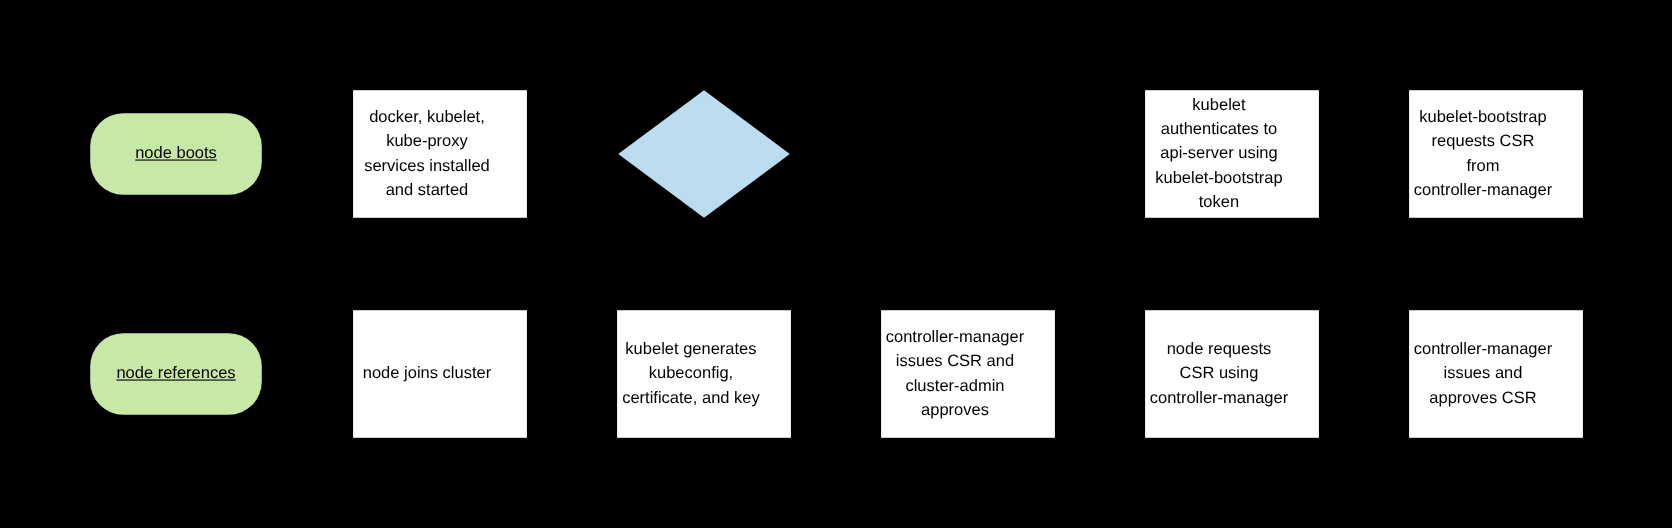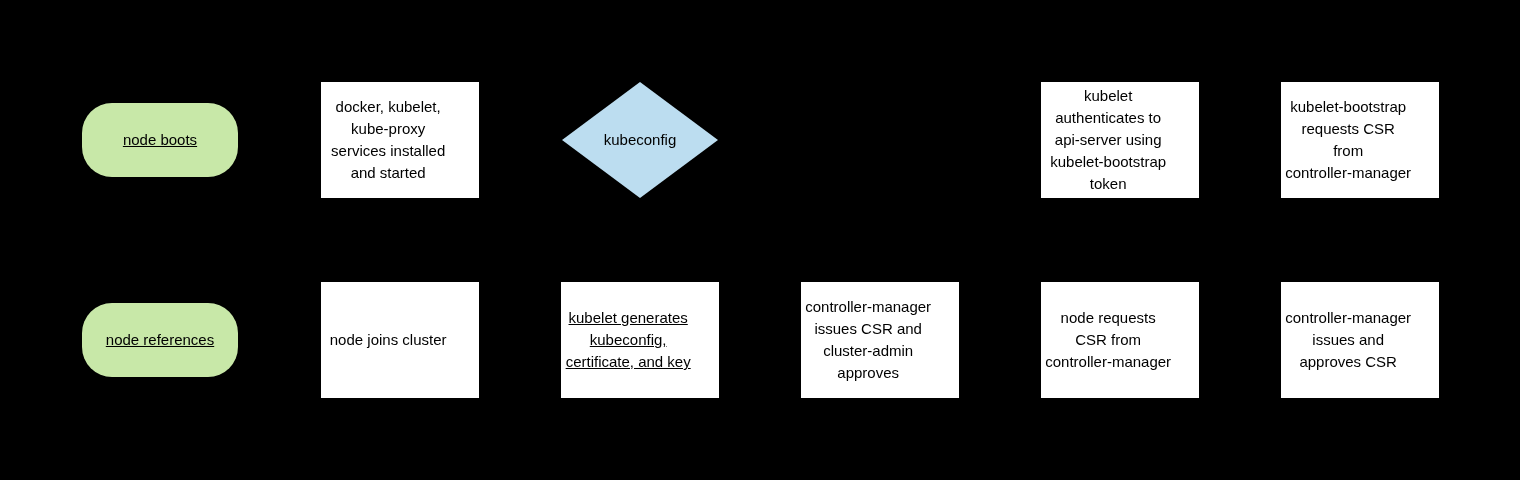--- a/index.html
+++ b/index.html
@@ -79,21 +79,20 @@
     <span class="node-label">docker, kubelet,
 kube-proxy
 services installed
 and started</span>
   </div>
 
   <div class="node diamond" style="left:562px; top:82px; width:156px; height:116px;">
     <svg class="diamond-shape" viewBox="0 0 156 116" preserveAspectRatio="none">
       <polygon points="78,0 156,58 78,116 0,58" fill="#bcddf0"></polygon>
     </svg>
-    <span class="diamond-label">kubeconfig</span>
   </div>
 
 
   <div class="node box" style="left:1041px; top:82px; width:158px; height:116px;">
     <span class="node-label">kubelet
 authenticates to
 api-server using
 kubelet-bootstrap
 token</span>
   </div>
@@ -106,36 +105,36 @@
   </div>
 
   <div class="node pill" style="left:82px; top:303px; width:156px; height:74px;">
     <span class="node-label">node references</span>
   </div>
 
   <div class="node box" style="left:321px; top:282px; width:158px; height:116px;">
     <span class="node-label">node joins cluster</span>
   </div>
 
-  <div class="node box" style="left:561px; top:282px; width:158px; height:116px;text-decoration:underline;">
+  <div class="node box" style="left:561px; top:282px; width:158px; height:116px;">
     <span class="node-label">kubelet generates
 kubeconfig,
 certificate, and key</span>
   </div>
 
   <div class="node box" style="left:801px; top:282px; width:158px; height:116px;">
     <span class="node-label">controller-manager
 issues CSR and
 cluster-admin
 approves</span>
   </div>
 
   <div class="node box" style="left:1041px; top:282px; width:158px; height:116px;">
     <span class="node-label">node requests
-CSR from
+CSR using
 controller-manager</span>
   </div>
 
   <div class="node box" style="left:1281px; top:282px; width:158px; height:116px;">
     <span class="node-label">controller-manager
 issues and
 approves CSR</span>
   </div>
 
 </div>

